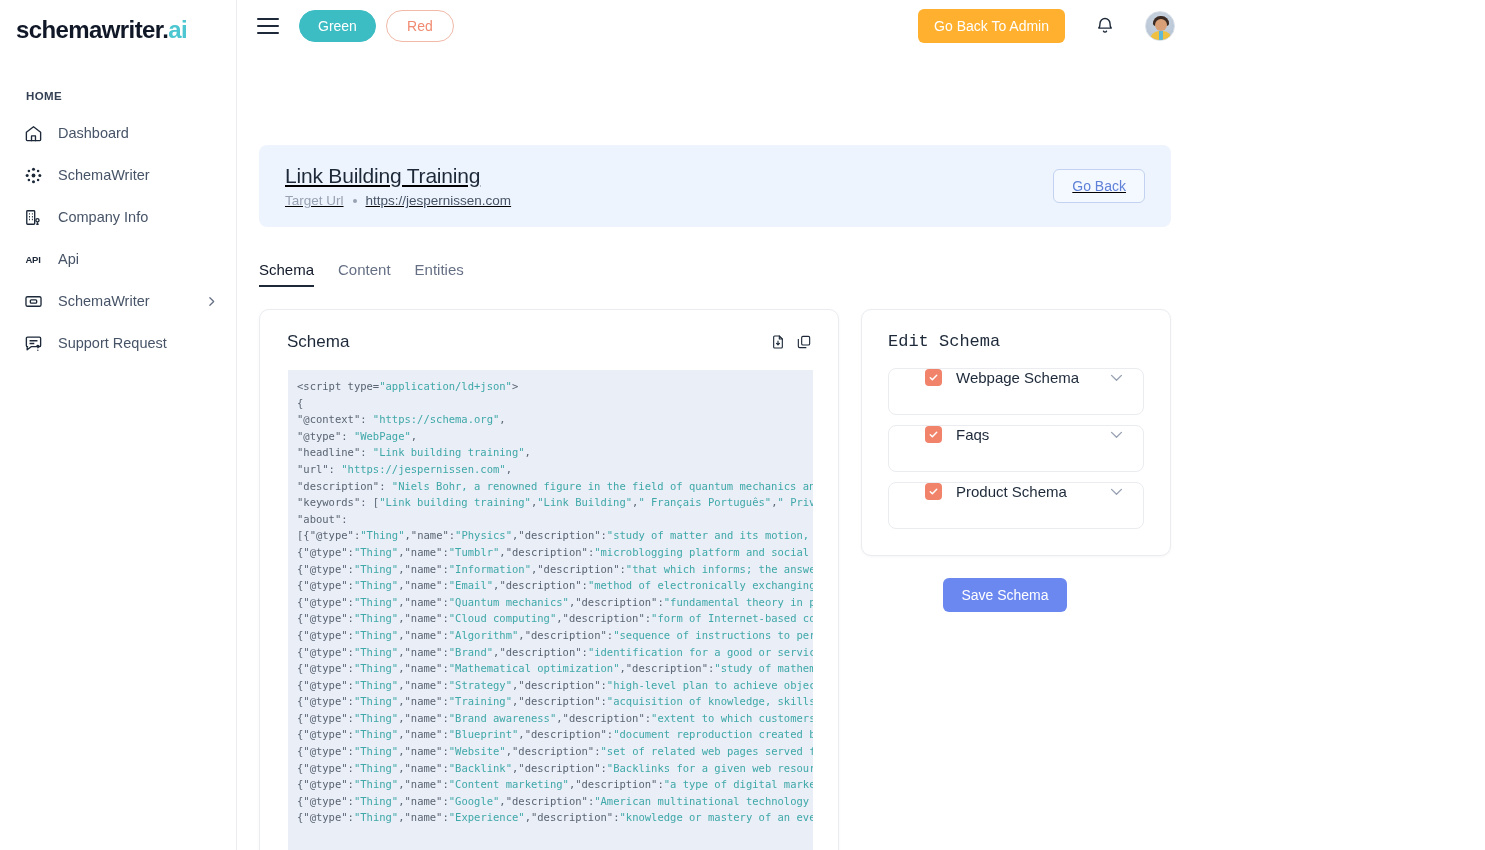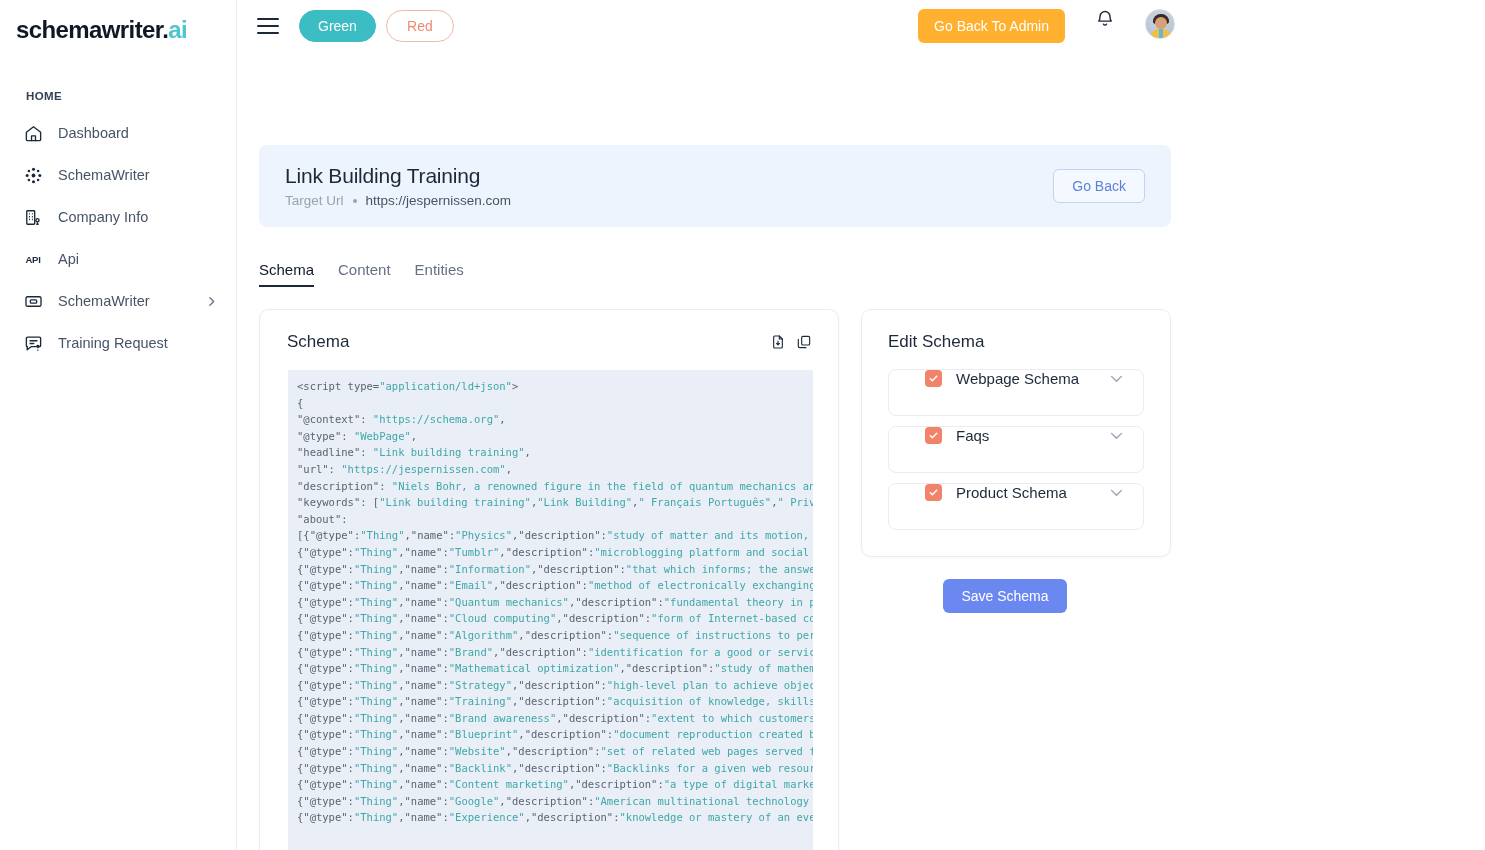--- a/index.html
+++ b/index.html
@@ -89,21 +89,21 @@
     height: 32px; min-width: 68px;
     border-radius: 16px;
     display: inline-flex; align-items: center; justify-content: center;
     font-size: 14px;
     padding: 0 18px;
     cursor: pointer;
     margin-right: 10px;
   }
   .pill-green { background: #3cbcc3; color: #ffffff; border: 1px solid #3cbcc3; }
   .pill-red { background: #ffffff; color: #f08a70; border: 1px solid #f0b9a8; }
-  .topbar-right { margin-left: auto; display: flex; align-items: flex-start; gap: 30px; }
+  .topbar-right { margin-left: auto; display: flex; align-items: center; gap: 30px; }
   .admin-btn {
     background: #ffb02e; color: #ffffff;
     border: none; border-radius: 6px;
     height: 34px; padding: 0 16px;
     font-size: 14px; font-family: "Liberation Sans", sans-serif;
     cursor: pointer; white-space: nowrap;
   }
   .bell { color: #1d2939; cursor: pointer; display: flex; align-items: center; }
   .avatar {
     width: 30px; height: 30px; border-radius: 50%;
@@ -117,20 +117,21 @@
   .avatar .av-tie { position: absolute; left: 13px; top: 19px; width: 4px; height: 11px; background: #5fb8d8; }
 
   
   .hero {
     margin: 93px 22px 0 22px;
     background: #eef4fd;
     border-radius: 8px;
     height: 82px;
     display: flex; align-items: center;
     padding: 16px 26px;
+    text-decoration: underline;
   }
   .hero-title {
     font-size: 21px; color: #1d2939;
     letter-spacing: -0.2px;
     margin: 0 0 5px 0;
   }
   .hero-sub { display: flex; align-items: center; font-size: 13.5px; }
   .hero-sub .lbl { color: #98a2b3; margin-right: 9px; }
   .hero-sub .dot { width: 4px; height: 4px; border-radius: 50%; background: #98a2b3; margin-right: 9px; }
   .hero-sub .val { color: #475467; }
@@ -192,21 +193,21 @@
     font-size: 10.5px;
     line-height: 16.6px;
     color: #5a6472;
     white-space: pre;
   }
   pre.code .s { color: #3fa8a8; }
   pre.code .k { color: #5a6472; }
 
   
   .edit-card { flex: 1 1 auto; padding: 22px 26px 26px 26px; align-self: flex-start; }
-  .edit-title { font-size: 17px; color: #1d2939; margin-bottom: 17px; }
+  .edit-title { font-size: 17px; color: #1d2939; margin-bottom: 17px; font-family: Liberation Mono, monospace; }
   .schema-row {
     border: 1px solid #eaecf0;
     border-radius: 8px;
     height: 47px;
     display: flex; align-items: flex-start;
     padding: 0 18px 0 36px;
     margin-bottom: 10px;
     cursor: pointer;
     background: #fff;
   }
@@ -305,21 +306,21 @@
     </div>
 
     <div class="nav-item">
       <span class="nav-icon">
         <svg width="19" height="19" viewBox="0 0 24 24" fill="none" stroke="currentColor" stroke-width="1.7" stroke-linejoin="round">
             <path d="M3 5.5A1.5 1.5 0 0 1 4.5 4h15A1.5 1.5 0 0 1 21 5.5v9a1.5 1.5 0 0 1-1.5 1.5H9l-5 4v-4H4.5A1.5 1.5 0 0 1 3 14.5z"></path>
             <path d="M7 8.5h10M7 12h6"></path>
             <path d="M17.5 17.5c0-.9 1.4-1 1.4-2 0-.6-.5-1.1-1.3-1.1-.7 0-1.2.4-1.3.9M17.5 20.4v.1" stroke-linecap="round"></path>
           </svg>
       </span>
-      <span class="nav-label">Training Request</span>
+      <span class="nav-label">Support Request</span>
     </div>
   </aside>
 
   <main class="main">
 
     <div class="topbar">
       <div class="hamburger">
         <span></span>
           <span></span>
           <span></span>

